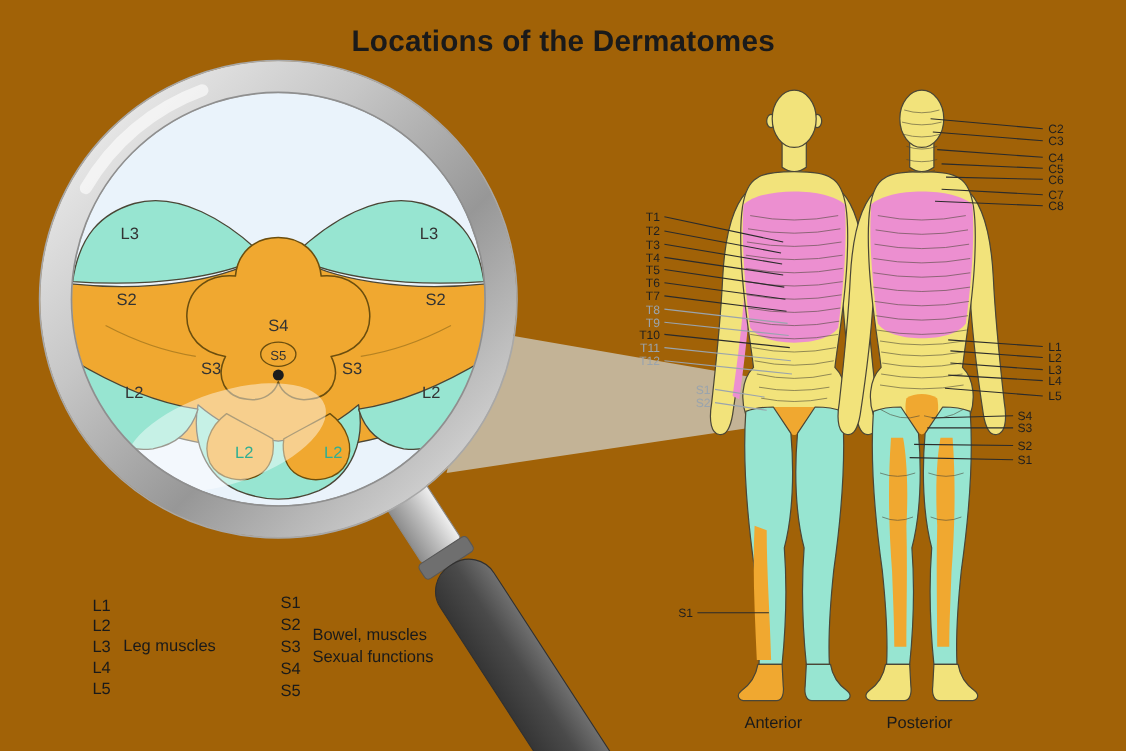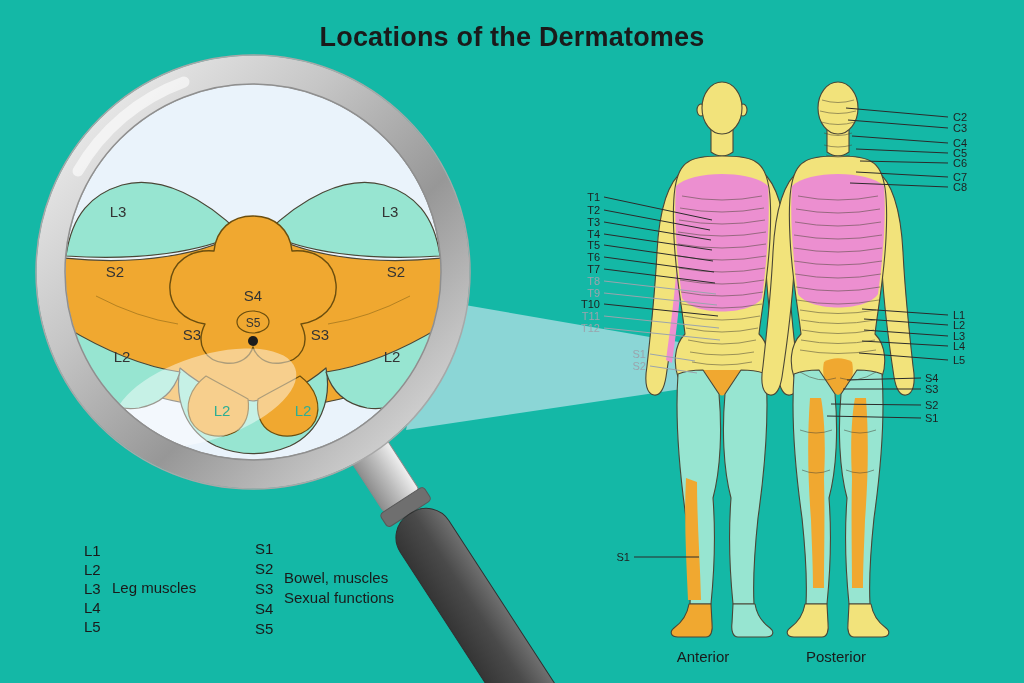--- a/index.html
+++ b/index.html
@@ -1,16 +1,16 @@
 <!DOCTYPE html>
 <html><head>
 <meta charset="utf-8">
 <style>
   html,body{margin:0;padding:0;background:#fff;}
-  #canvas{position:relative;width:1024px;height:683px;background:#14b8a6;overflow:hidden;
+  #canvas{position:relative;width:1024px;height:683px;background:#a16207;overflow:hidden;
           font-family:"Liberation Sans",sans-serif;color:#1a1a1a;}
   #page-title{position:absolute;top:22px;left:0;width:100%;text-align:center;
               font-size:27px;font-weight:700;letter-spacing:.2px;}
   svg{position:absolute;top:0;left:0;}
   svg text{font-family:"Liberation Sans","DejaVu Sans",sans-serif;}
   .fig-label{font-size:11px;fill:#1f1f1f;}
   .fig-label.gray{fill:#9aa4ad;}
   .mag-label{font-size:15px;fill:#333333;text-anchor:middle;}
   .mag-label.small{font-size:12px;}
   .mag-label.teal{fill:#2fae93;}

